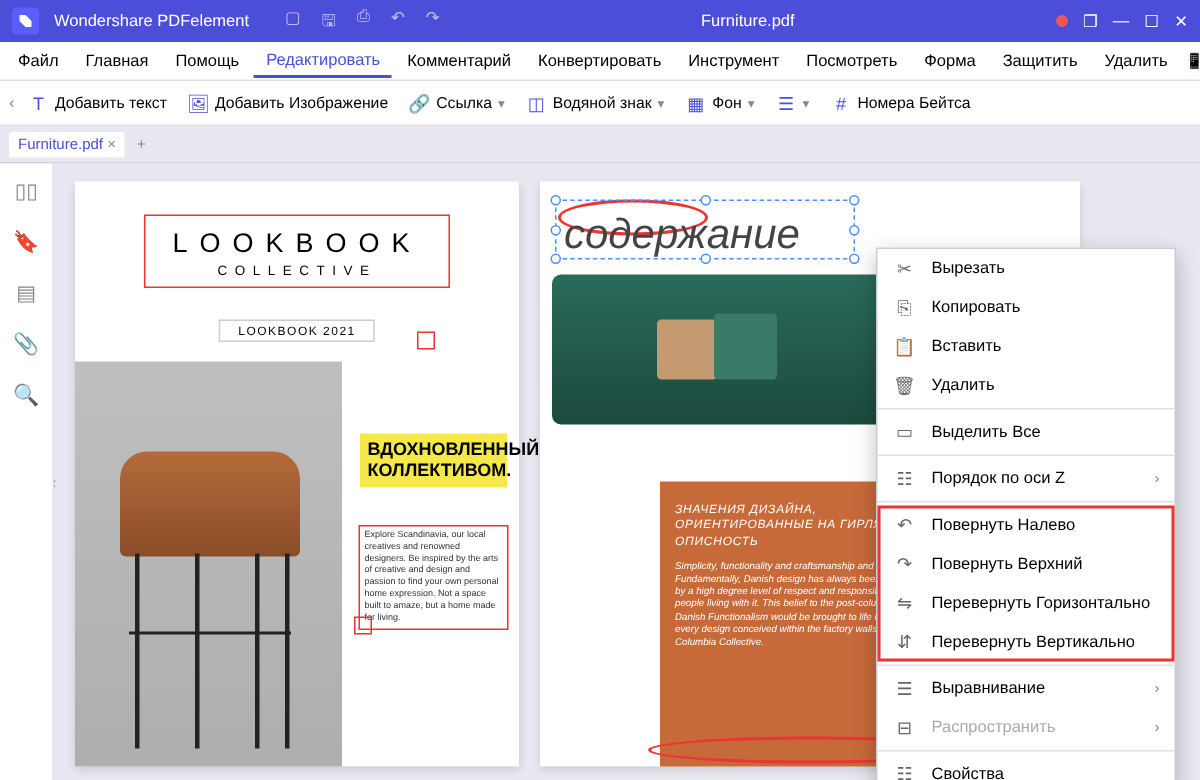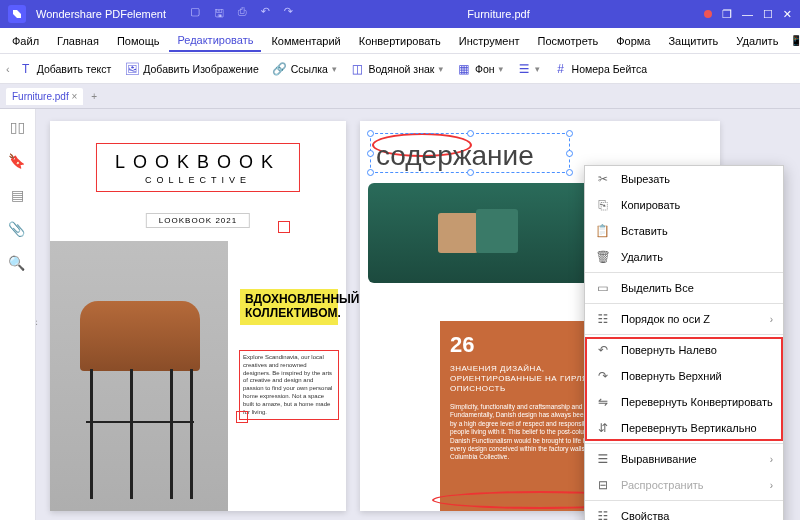--- a/index.html
+++ b/index.html
@@ -31,21 +31,21 @@
   .tabbar .plus { color: #888; cursor: pointer; }
   
   .main { display: flex; height: calc(520px - 28px - 26px - 30px - 22px); }
   .sidebar { width: 36px; background: #fff; border-right: 1px solid #e0e0e8; display: flex; flex-direction: column; align-items: center; padding-top: 10px; gap: 18px; }
   .sidebar span { color: #888; cursor: pointer; font-size: 14px; }
   
   .canvas { flex: 1; background: #e8e8f2; padding: 12px 14px; display: flex; gap: 14px; overflow: hidden; position: relative; }
   
   .page { background: #fff; box-shadow: 0 2px 6px rgba(0,0,0,0.15); position: relative; }
   .page1 { width: 296px; height: 390px; }
-  .page2 { width: 360px; height: 390px; }
+  .page2 { width: 360px; height: 390px; font-style: italic; }
   
   .logo-box { position: absolute; top: 22px; left: 50%; transform: translateX(-50%); border: 1px solid #e33; padding: 8px 18px 6px; text-align: center; }
   .logo-box .big { font-size: 18px; letter-spacing: 8px; font-weight: 300; }
   .logo-box .sub { font-size: 9px; letter-spacing: 5px; margin-top: 2px; }
   .lookbook { position: absolute; top: 92px; left: 50%; transform: translateX(-50%); border: 1px solid #ccc; padding: 2px 12px; font-size: 8px; letter-spacing: 1px; }
   .redsq { position: absolute; width: 12px; height: 12px; border: 1.5px solid #e33; }
   
   .chair { position: absolute; top: 120px; left: 0; width: 178px; height: 270px; background: linear-gradient(#bfbfbf, #aeaeae); overflow: hidden; }
   .seat { position: absolute; top: 60px; left: 30px; width: 120px; height: 70px; background: linear-gradient(#b56a3a, #8a4d28); border-radius: 18px 18px 4px 4px; }
   .chair .leg { position: absolute; width: 3px; background: #222; }
@@ -217,21 +217,20 @@
       <div class="selected-text">содержание</div>
 
       <div class="sofa">
         <div class="pillow" style="top:30px;left:70px;width:40px;height:40px"></div>
         <div class="pillow" style="top:26px;left:108px;width:42px;height:44px;background:#3a7a68"></div>
       </div>
 
       <div style="position:absolute;top:170px;left:8px;width:62px;height:210px;background:#fff"></div>
 
       <div class="orangepanel">
-        <div class="num">26</div>
         <div class="mid">ЗНАЧЕНИЯ ДИЗАЙНА, ОРИЕНТИРОВАННЫЕ НА ГИРЛЯНДУ ОПИСНОСТЬ</div>
         <div style="margin-top:8px;font-size:6.5px">Simplicity, functionality and craftsmanship and sustainability.
 
 Fundamentally, Danish design has always been characterized by a high degree level of respect and responsibility toward the people living with it.
 
 This belief to the post-column aesthetic of Danish Functionalism would be brought to life in the spirit of every design conceived within the factory walls of the Columbia Collective.</div>
         <div class="logosq"></div>
       </div>
 
       <div style="position:absolute;top:62px;right:0;width:50px;height:320px;background:#f2f0ea">
@@ -275,21 +274,21 @@
         <div class="row">
             <span class="ico">↶</span>
             <span>Повернуть Налево</span>
           </div>
         <div class="row">
             <span class="ico">↷</span>
             <span>Повернуть Верхний</span>
           </div>
         <div class="row">
             <span class="ico">⇋</span>
-            <span>Перевернуть Конвертировать</span>
+            <span>Перевернуть Горизонтально</span>
           </div>
         <div class="row">
             <span class="ico">⇵</span>
             <span>Перевернуть Вертикально</span>
           </div>
       </div>
       <hr>
       <div class="row">
           <span class="ico">☰</span>
           <span>Выравнивание</span>

